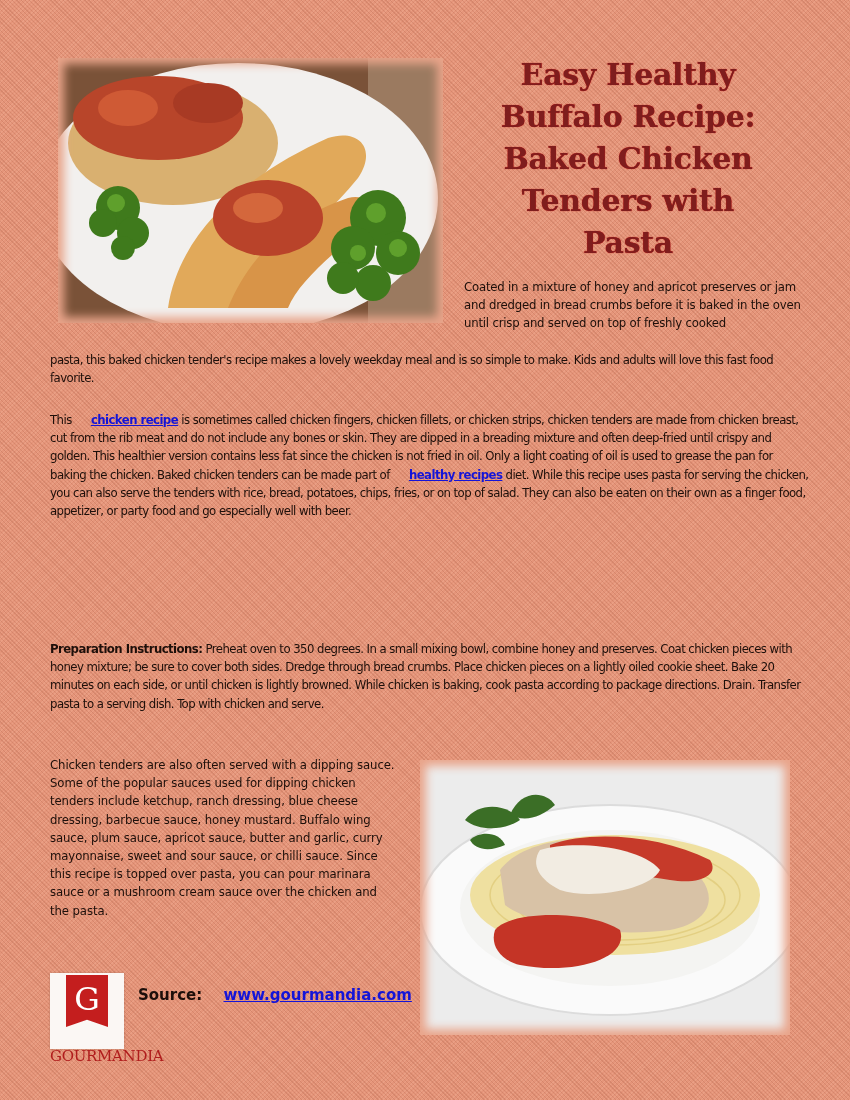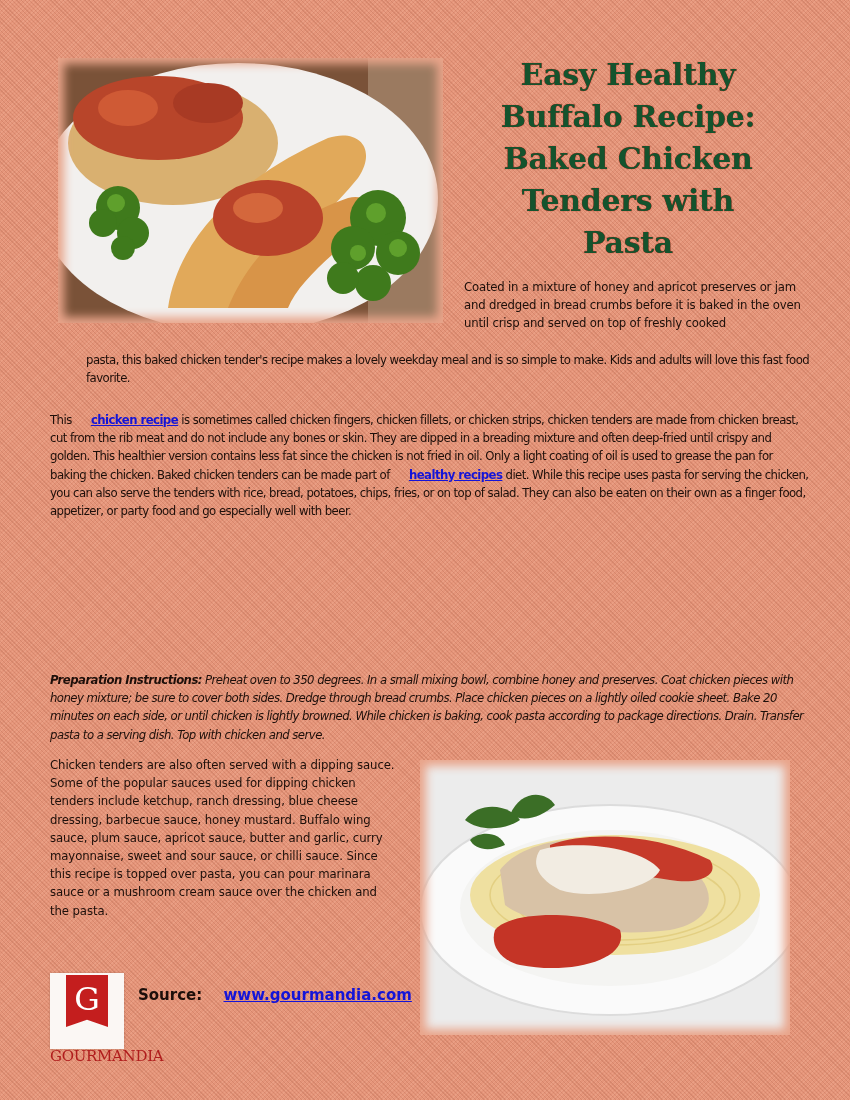--- a/index.html
+++ b/index.html
@@ -17,37 +17,37 @@
       position: absolute; overflow: hidden;
       box-shadow: 0 0 6px 4px rgba(240,175,150,0.9) inset;
     }
     .img-frame::after {
       content: ""; position: absolute; inset: 0;
       box-shadow: inset 0 0 10px 6px #e9a48a;
       pointer-events: none;
     }
     .title {
       position: absolute; left: 468px; top: 54px; width: 320px;
-      text-align: center; color: #14532d;
+      text-align: center; color: #7f1d1d;
       font-family: "DejaVu Serif", serif; font-weight: bold;
       font-size: 30px; line-height: 42px; letter-spacing: -0.3px;
       text-shadow: 0 0 1px #c00000;
     }
     .p {
       position: absolute; font-family: "DejaVu Sans Condensed", "DejaVu Sans", sans-serif;
       font-size: 13px; line-height: 18.2px; letter-spacing: -0.55px;
       font-stretch: condensed; margin: 0;
     }
     .p b { font-weight: bold; }
     .link { color: #1414d8; font-weight: bold; text-decoration: underline; padding-left: 16px; }
     .intro-right { left: 464px; top: 278px; width: 340px; letter-spacing: -0.2px; }
-    .intro-full { left: 50px; top: 351px; width: 750px; margin-left: 36px; }
+    .intro-full { left: 50px; top: 351px; width: 750px; }
     .para2 { left: 50px; top: 411px; width: 760px; }
     .ing { left: 50px; top: 583px; width: 760px; }
-    .prep { left: 50px; top: 671px; width: 760px; font-style: italic; }
+    .prep { left: 50px; top: 640px; width: 760px; }
     .sauce { left: 50px; top: 756px; width: 345px; letter-spacing: -0.1px; }
     .source {
       position: absolute; left: 138px; top: 986px;
       font-family: "DejaVu Sans", sans-serif; font-weight: bold; font-size: 15px;
     }
     .logo {
       position: absolute; left: 50px; top: 973px; width: 74px; height: 76px;
       background: #fbf7f4; box-shadow: 0 0 2px rgba(0,0,0,0.2);
     }
     .logo .ribbon {

